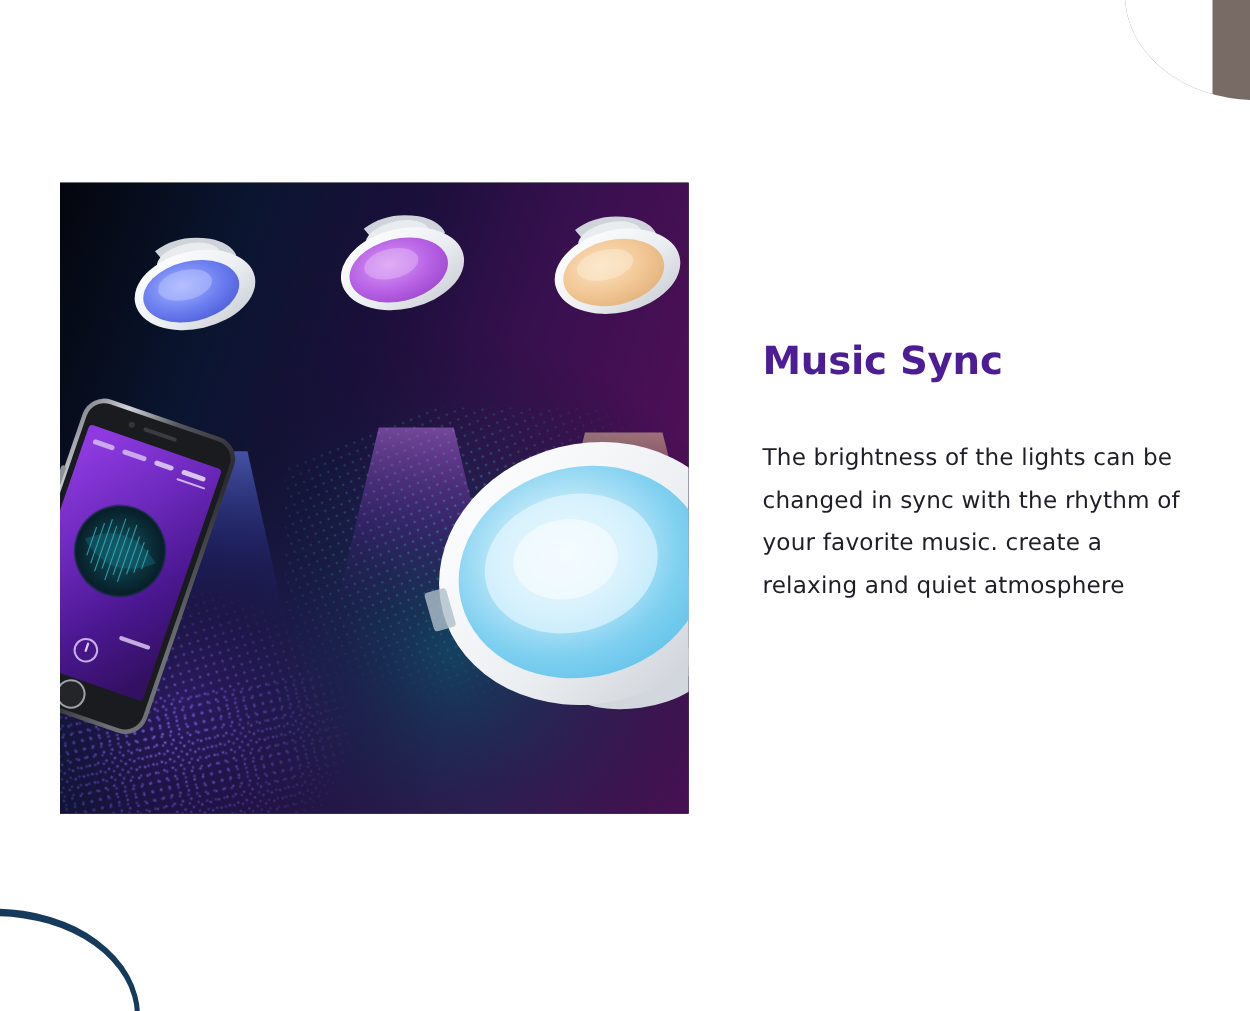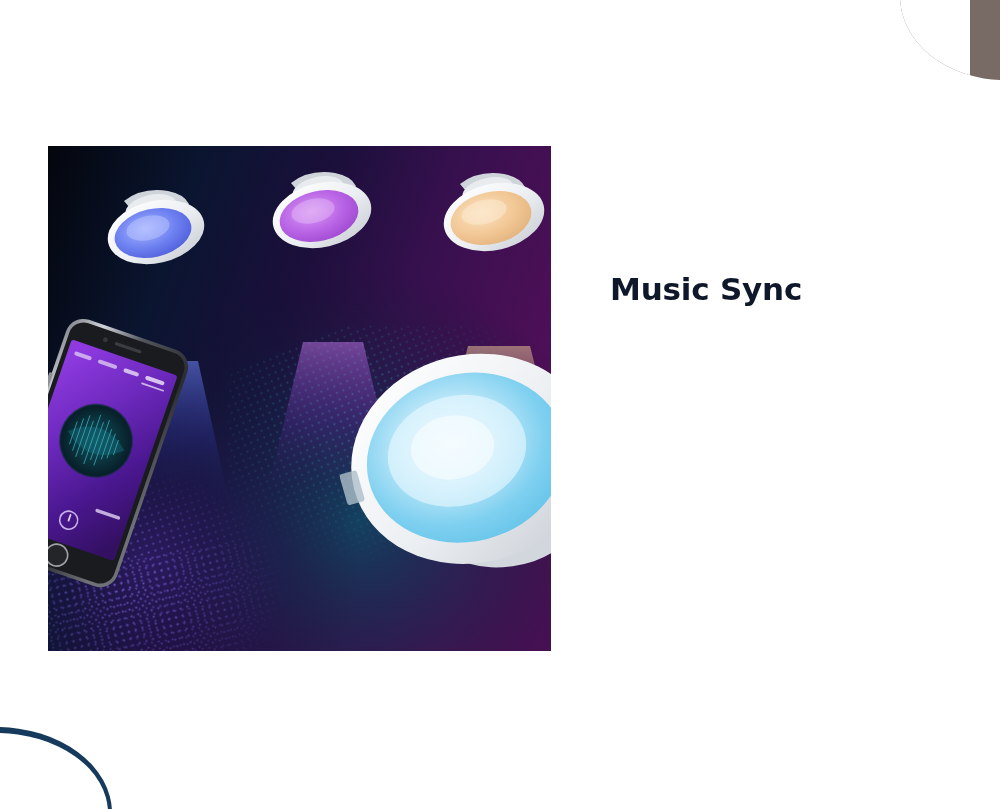--- a/index.html
+++ b/index.html
@@ -79,21 +79,21 @@
   .text-col {
     position: absolute;
     left: 610px;
     top: 272px;
     width: 350px;
   }
   .headline {
     font-family: "DejaVu Sans", sans-serif;
     font-size: 31px;
     font-weight: bold;
-    color: #0f172a;
+    color: #4c1d95;
     letter-spacing: -0.2px;
     margin: 0 0 44px 0;
     line-height: 1.1;
   }
   .body-copy {
     font-family: "DejaVu Sans", sans-serif;
     font-size: 18.5px;
     font-weight: 400;
     color: #1f1d26;
     line-height: 34px;
@@ -350,15 +350,16 @@
           <circle cx="64" cy="233" r="11" fill="#242529" stroke="#9fa3a9" stroke-width="1.6"></circle>
         </g>
 
         <rect x="0" y="0" width="503" height="505" fill="none"></rect>
       </g>
     </svg>
   </div>
 
   <div class="text-col">
     <h1 class="headline">Music Sync</h1>
+    <p class="body-copy">The brightness of the lights can be changed in sync with the rhythm of your favorite music. create a relaxing and quiet atmosphere</p>
   </div>
 
 </div>
 
 </body></html>

